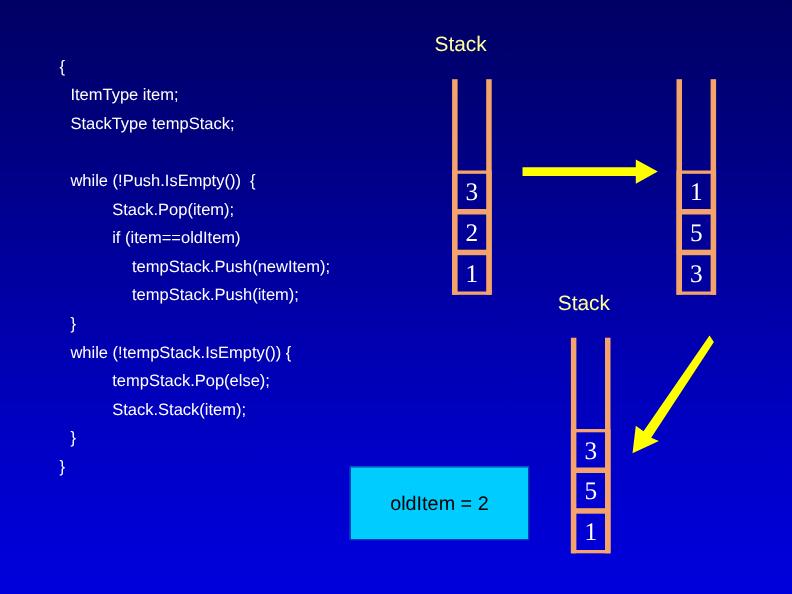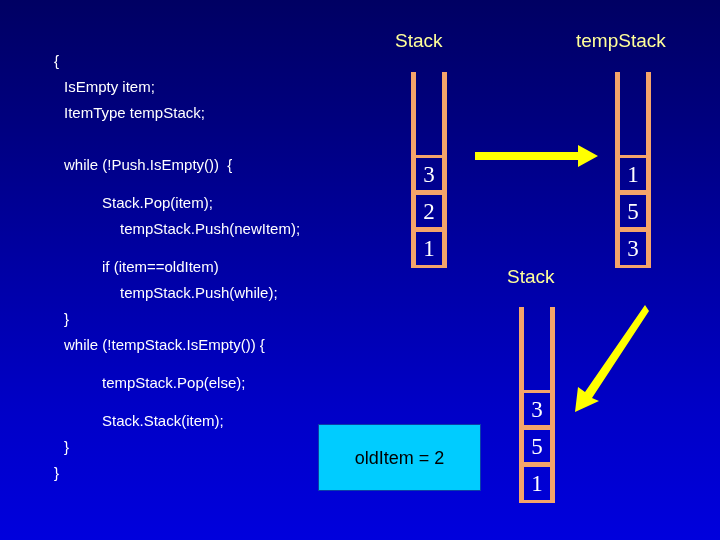--- a/index.html
+++ b/index.html
@@ -26,21 +26,21 @@
     color: #ffffff;
     font-family: "Liberation Sans", sans-serif;
     font-size: 15px;
     line-height: 26px;
     height: 26px;
     white-space: pre;
     letter-spacing: 0px;
   }
   .ind0 { padding-left: 4px; }
   .ind1 { padding-left: 14px; }
-  .ind2 { padding-left: 52px; margin-top: 12px; }
+  .ind2 { padding-left: 52px; }
   .ind3 { padding-left: 70px; }
   .blank { height: 26px; }
 
   
   .stack {
     position: absolute;
   }
   .stack-rail {
     position: absolute;
     width: 5px;
@@ -100,46 +100,45 @@
     white-space: nowrap;
   }
 </style>
 </head>
 <body>
 
 <div id="slide">
 
   <div class="code-block">
     <div class="code-line ind0">{</div>
-    <div class="code-line ind1">IsEmpty item;</div>
-    <div class="code-line ind1">ItemType tempStack;</div>
+    <div class="code-line ind1">ItemType item;</div>
+    <div class="code-line ind1">StackType tempStack;</div>
     <div class="code-line blank"></div>
     <div class="code-line ind1">while (!Push.IsEmpty())  {</div>
     <div class="code-line ind2">Stack.Pop(item);</div>
+    <div class="code-line ind2">if (item==oldItem)</div>
     <div class="code-line ind3">tempStack.Push(newItem);</div>
-    <div class="code-line ind2">if (item==oldItem)</div>
-    <div class="code-line ind3">tempStack.Push(while);</div>
+    <div class="code-line ind3">tempStack.Push(item);</div>
     <div class="code-line ind1">}</div>
     <div class="code-line ind1">while (!tempStack.IsEmpty()) {</div>
     <div class="code-line ind2">tempStack.Pop(else);</div>
     <div class="code-line ind2">Stack.Stack(item);</div>
     <div class="code-line ind1">}</div>
     <div class="code-line ind0">}</div>
   </div>
 
   <div class="stack-label" style="left:395px; top:30px; width:66px;">Stack</div>
   <div class="stack" style="left:411px; top:72px; width:36px; height:196px;">
     <div class="stack-rail" style="left:0px; top:0px; height:196px;"></div>
     <div class="stack-rail" style="left:31px; top:0px; height:196px;"></div>
     <div class="stack-cell" style="left:0px; top:83px; width:36px; height:38px;">3</div>
     <div class="stack-cell" style="left:0px; top:120px; width:36px; height:38px;">2</div>
     <div class="stack-cell" style="left:0px; top:157px; width:36px; height:39px;">1</div>
   </div>
 
-  <div class="stack-label" style="left:576px; top:30px; width:112px;">tempStack</div>
   <div class="stack" style="left:615px; top:72px; width:36px; height:196px;">
     <div class="stack-rail" style="left:0px; top:0px; height:196px;"></div>
     <div class="stack-rail" style="left:31px; top:0px; height:196px;"></div>
     <div class="stack-cell" style="left:0px; top:83px; width:36px; height:38px;">1</div>
     <div class="stack-cell" style="left:0px; top:120px; width:36px; height:38px;">5</div>
     <div class="stack-cell" style="left:0px; top:157px; width:36px; height:39px;">3</div>
   </div>
 
   <div class="stack-label" style="left:507px; top:266px; width:66px;">Stack</div>
   <div class="stack" style="left:519px; top:307px; width:36px; height:196px;">

